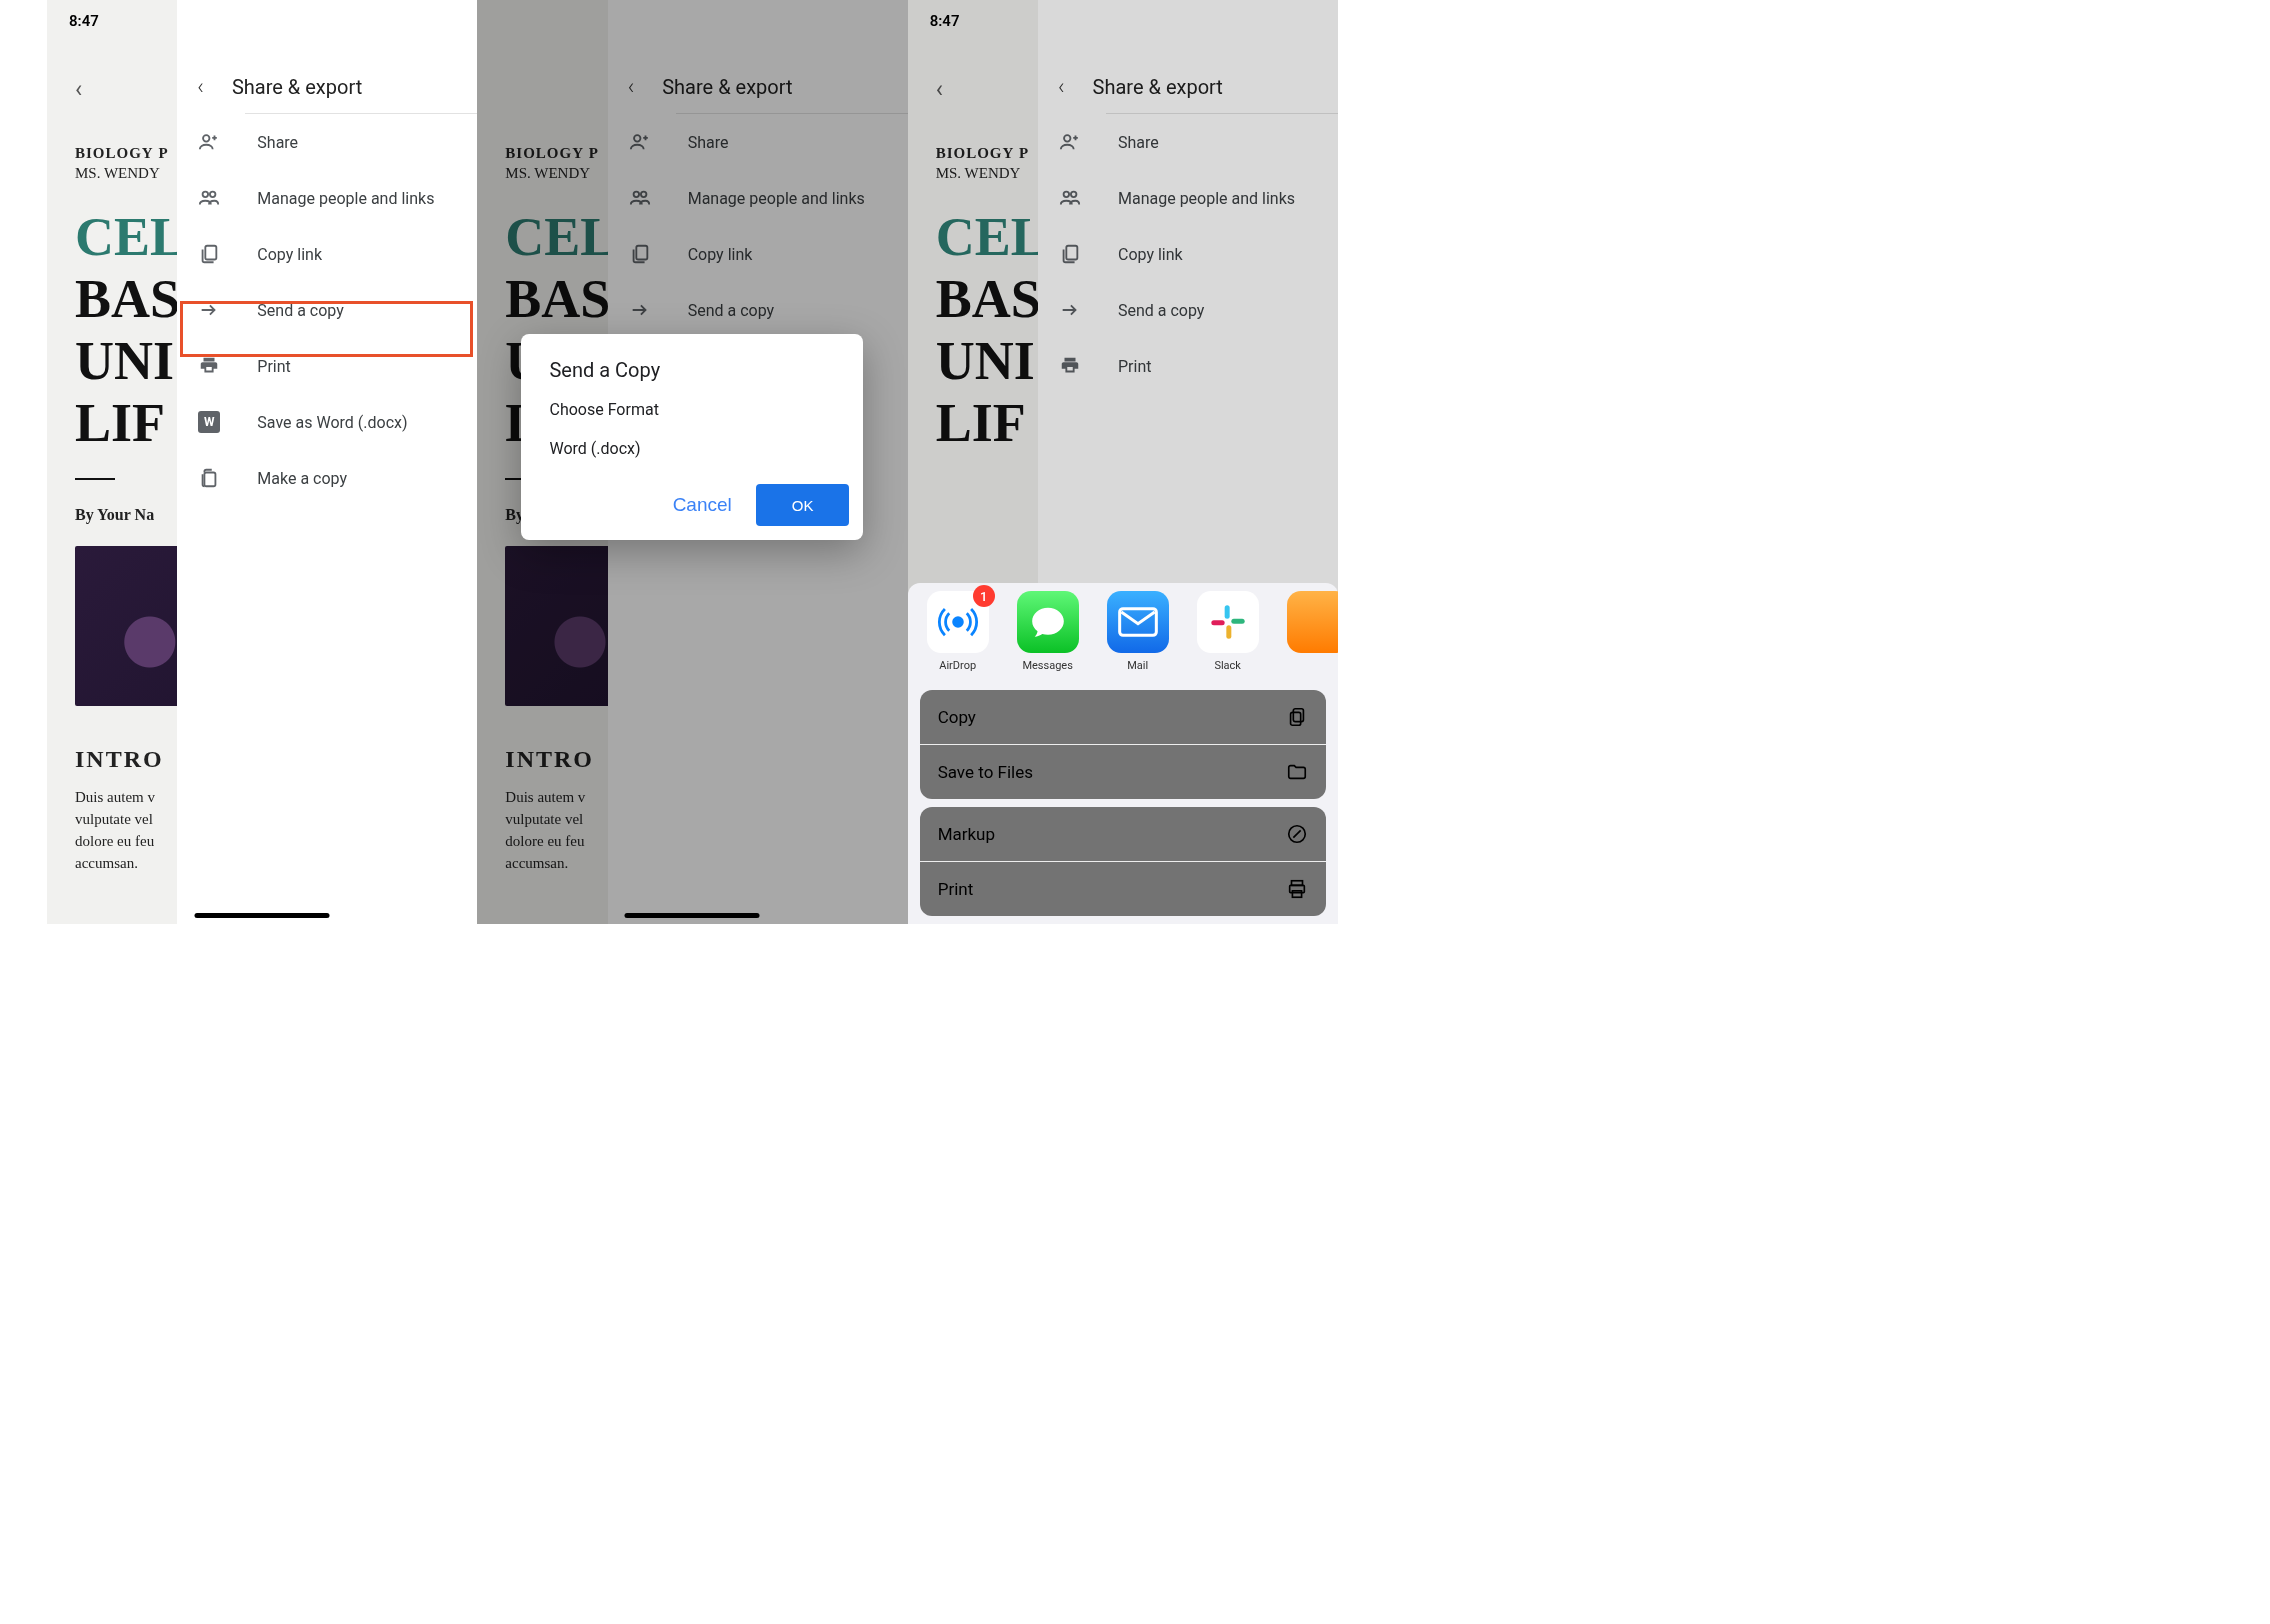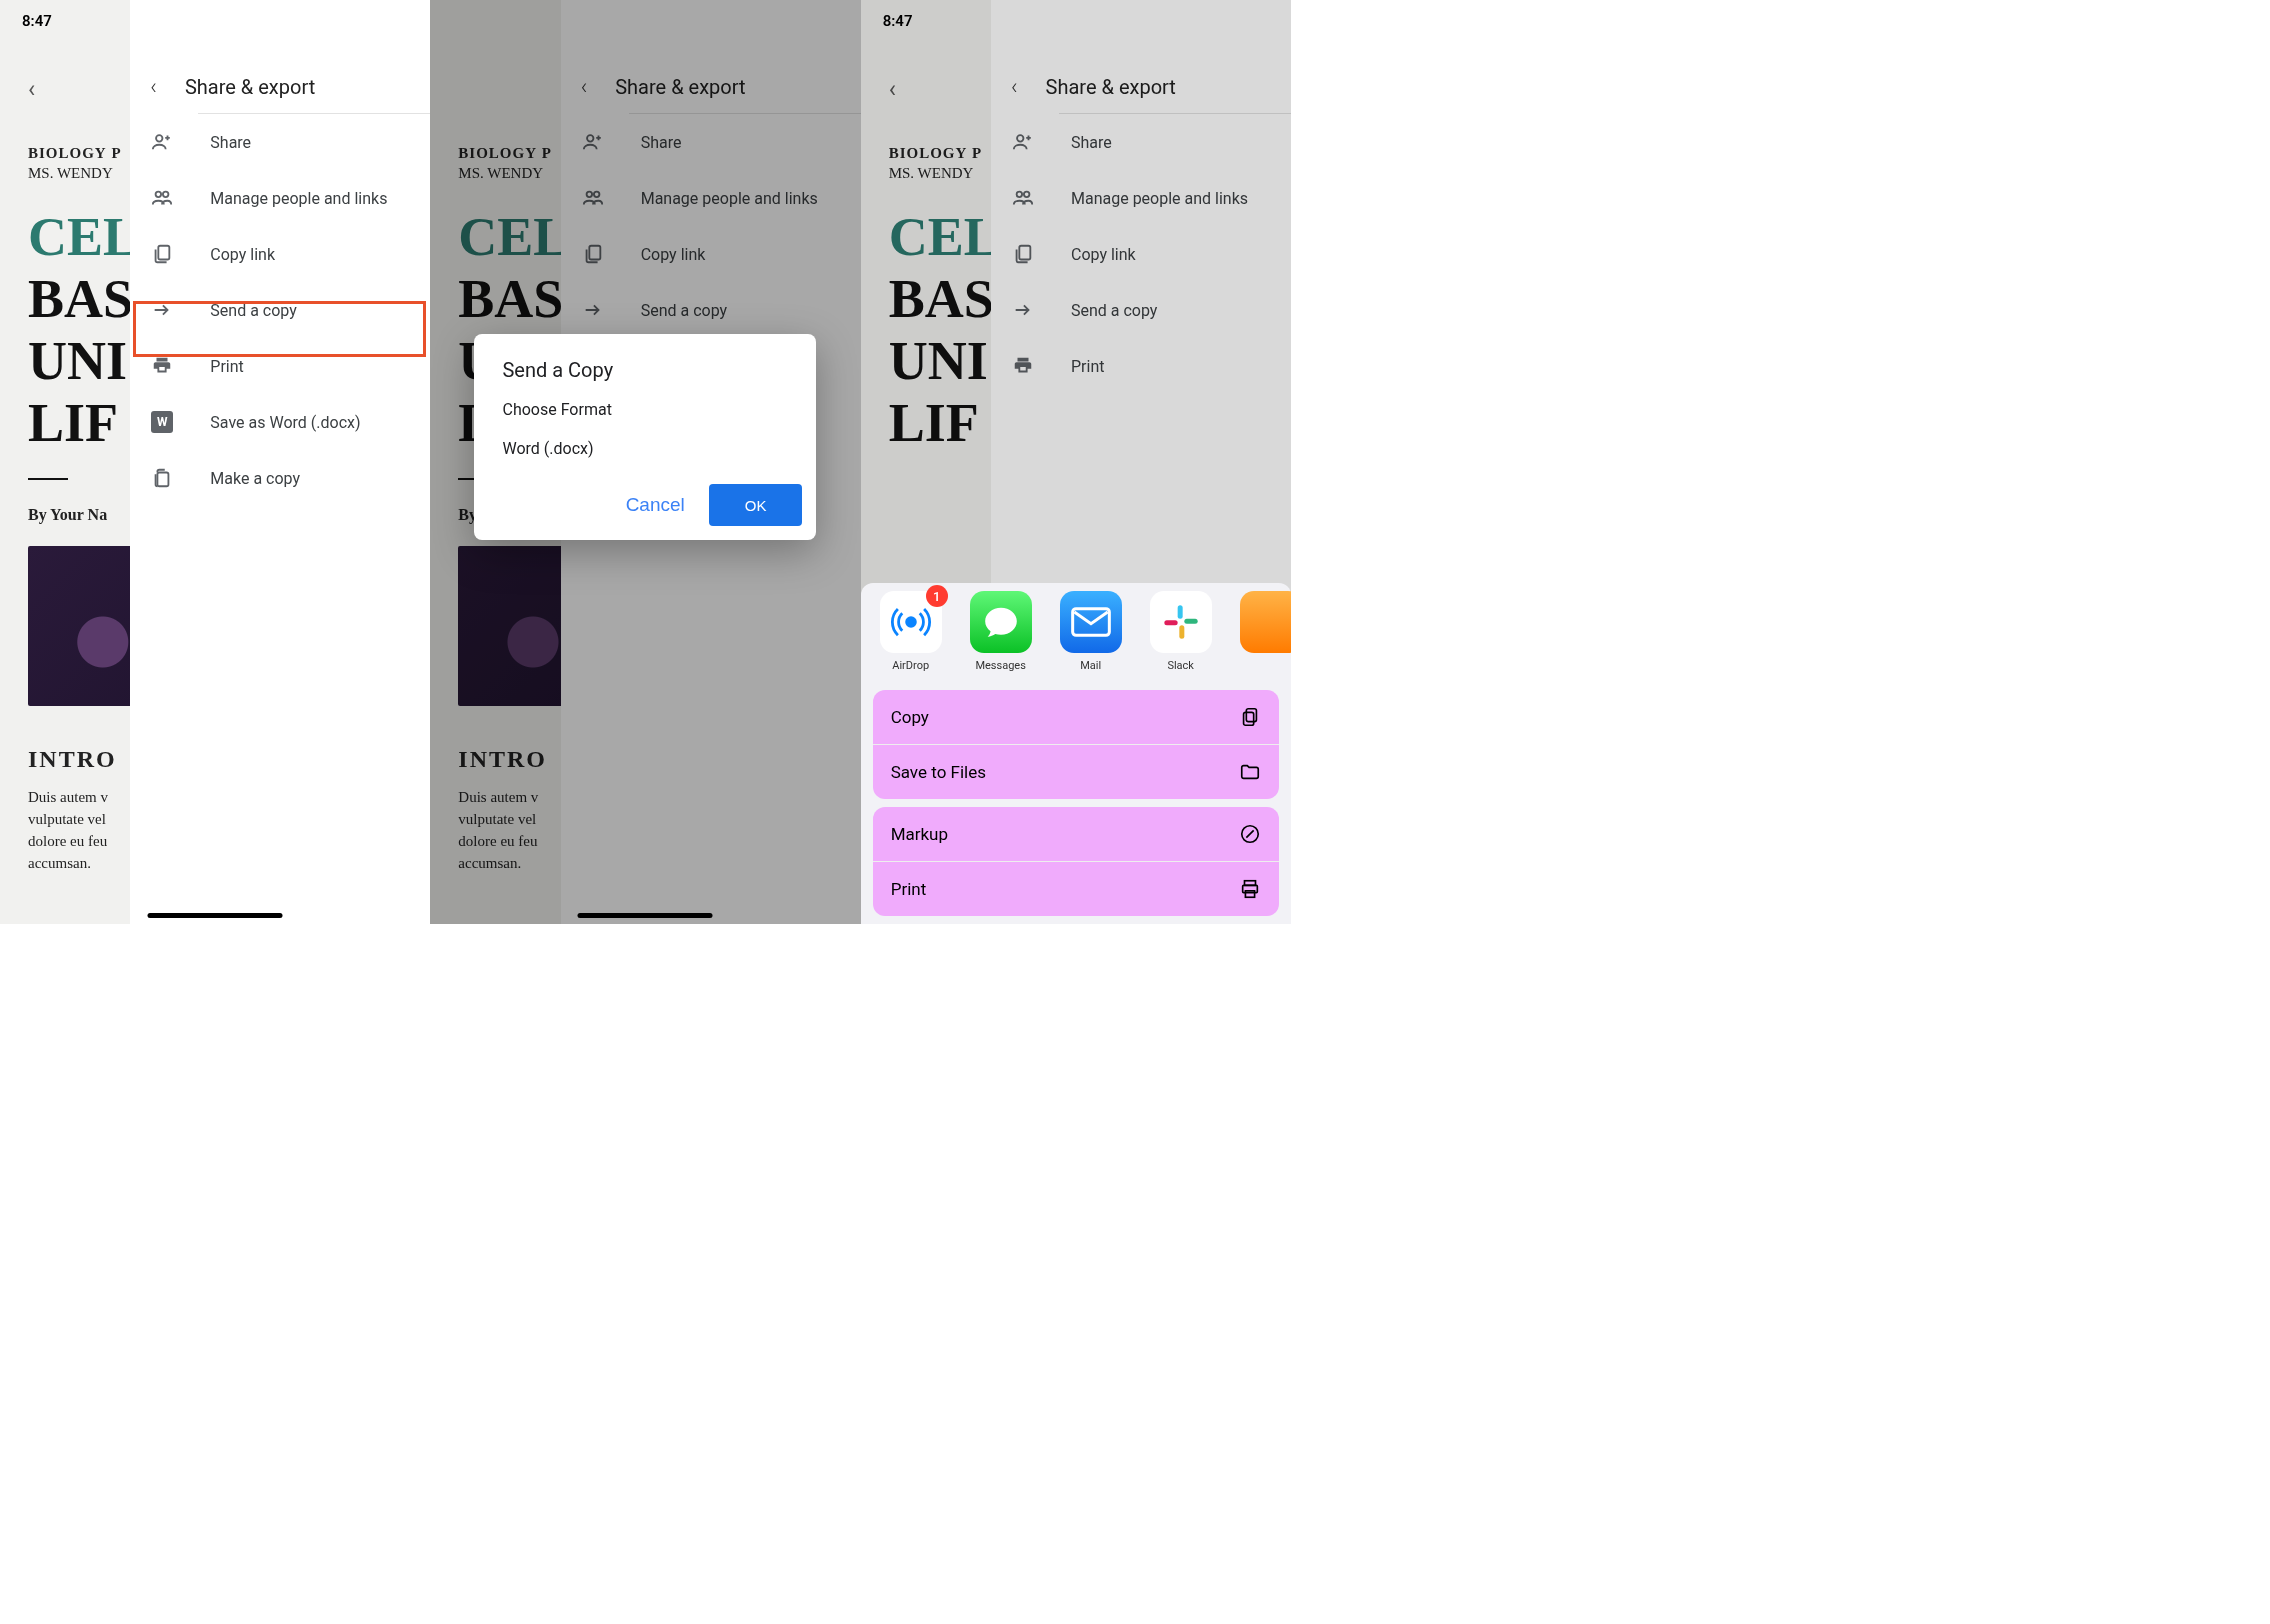--- a/index.html
+++ b/index.html
@@ -1,17 +1,17 @@
 <!DOCTYPE html>
 <html><head>
 <meta charset="utf-8">
 <style>
   * { box-sizing: border-box; margin: 0; padding: 0; }
   body { font-family: -apple-system, BlinkMacSystemFont, "Segoe UI", Roboto, sans-serif; background: #fff; overflow: hidden; }
-  .container { display: flex; width: 1291px; height: 924px; }
+  .container { display: flex; width: 1291px; height: 924px; margin-left: 47px; }
   .phone { width: 430.33px; height: 924px; position: relative; background: #f1f1ef; overflow: hidden; flex-shrink: 0; }
   
   
   .status-bar { position: absolute; top: 0; left: 0; right: 0; height: 42px; display: flex; align-items: center; justify-content: space-between; padding: 0 22px; font-size: 15px; font-weight: 600; z-index: 3; }
   .status-right { display: flex; align-items: center; gap: 4px; font-size: 12px; font-weight: 600; letter-spacing: .5px; }
   .signal-icon { font-size: 11px; }
   .battery { width: 24px; height: 12px; border: 1px solid #333; border-radius: 3px; position: relative; display: inline-block; }
   .battery::after { content:""; position:absolute; right:-3px; top:3px; width:2px; height:5px; background:#333; border-radius:0 2px 2px 0; }
   .battery-fill { position:absolute; left:1px; top:1px; bottom:1px; width: 45%; background:#34c759; border-radius:2px; }
   .battery-fill::after { content:"⚡"; position:absolute; left:6px; top:-3px; font-size:9px; color:#333; }
@@ -61,21 +61,21 @@
   .share-thumb { width: 38px; height: 48px; background: #fff; border: 1px solid #ddd; border-radius: 3px; background-image: linear-gradient(#6a4a7a,#3a2a4a); background-size: 90% 40%; background-position: center 20%; background-repeat: no-repeat; }
   .share-file { flex: 1; }
   .share-name { font-size: 16px; font-weight: 600; }
   .share-meta { font-size: 13px; color: #8a8a8e; }
   .share-close { width: 30px; height: 30px; border-radius: 50%; background: #e4e4e8; display: flex; align-items: center; justify-content: center; color: #7a7a7e; font-size: 15px; cursor: pointer; }
   .app-row { display: flex; gap: 22px; padding: 8px 16px 10px; overflow: hidden; }
   .app { display: flex; flex-direction: column; align-items: center; gap: 6px; width: 68px; cursor: pointer; flex-shrink: 0; }
   .app-icon { width: 62px; height: 62px; border-radius: 14px; display: flex; align-items: center; justify-content: center; position: relative; }
   .app-label { font-size: 11px; color: #333; }
   .badge { position: absolute; top:-6px; right:-6px; width: 22px; height:22px; border-radius: 50%; background:#ff3b30; color:#fff; font-size:13px; display:flex;align-items:center;justify-content:center; font-weight:500; }
-  .action-group { margin: 8px 12px 0; background:#f0abfc; border-radius:12px; }
+  .action-group { margin: 8px 12px 0; background:#737373; border-radius:12px; }
   .action-item { display:flex; justify-content:space-between; align-items:center; padding: 16px 18px; font-size:17px; border-bottom:1px solid #eee; cursor: pointer; }
   .action-item:last-child { border-bottom:none; }
   .action-icon { width:22px; height:22px; color:#000; }
   .word-badge { width:22px; height:22px; background:#5f6368; color:#fff; display:flex; align-items:center; justify-content:center; font-size:12px; font-weight:700; border-radius:3px; }
 </style>
 </head>
 <body>
 
 <div class="container">
 

